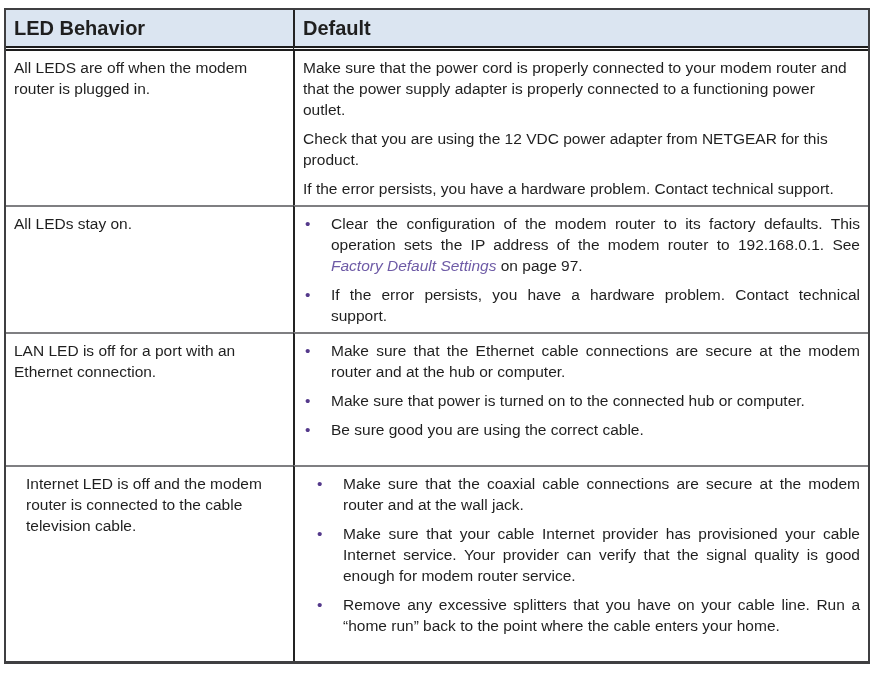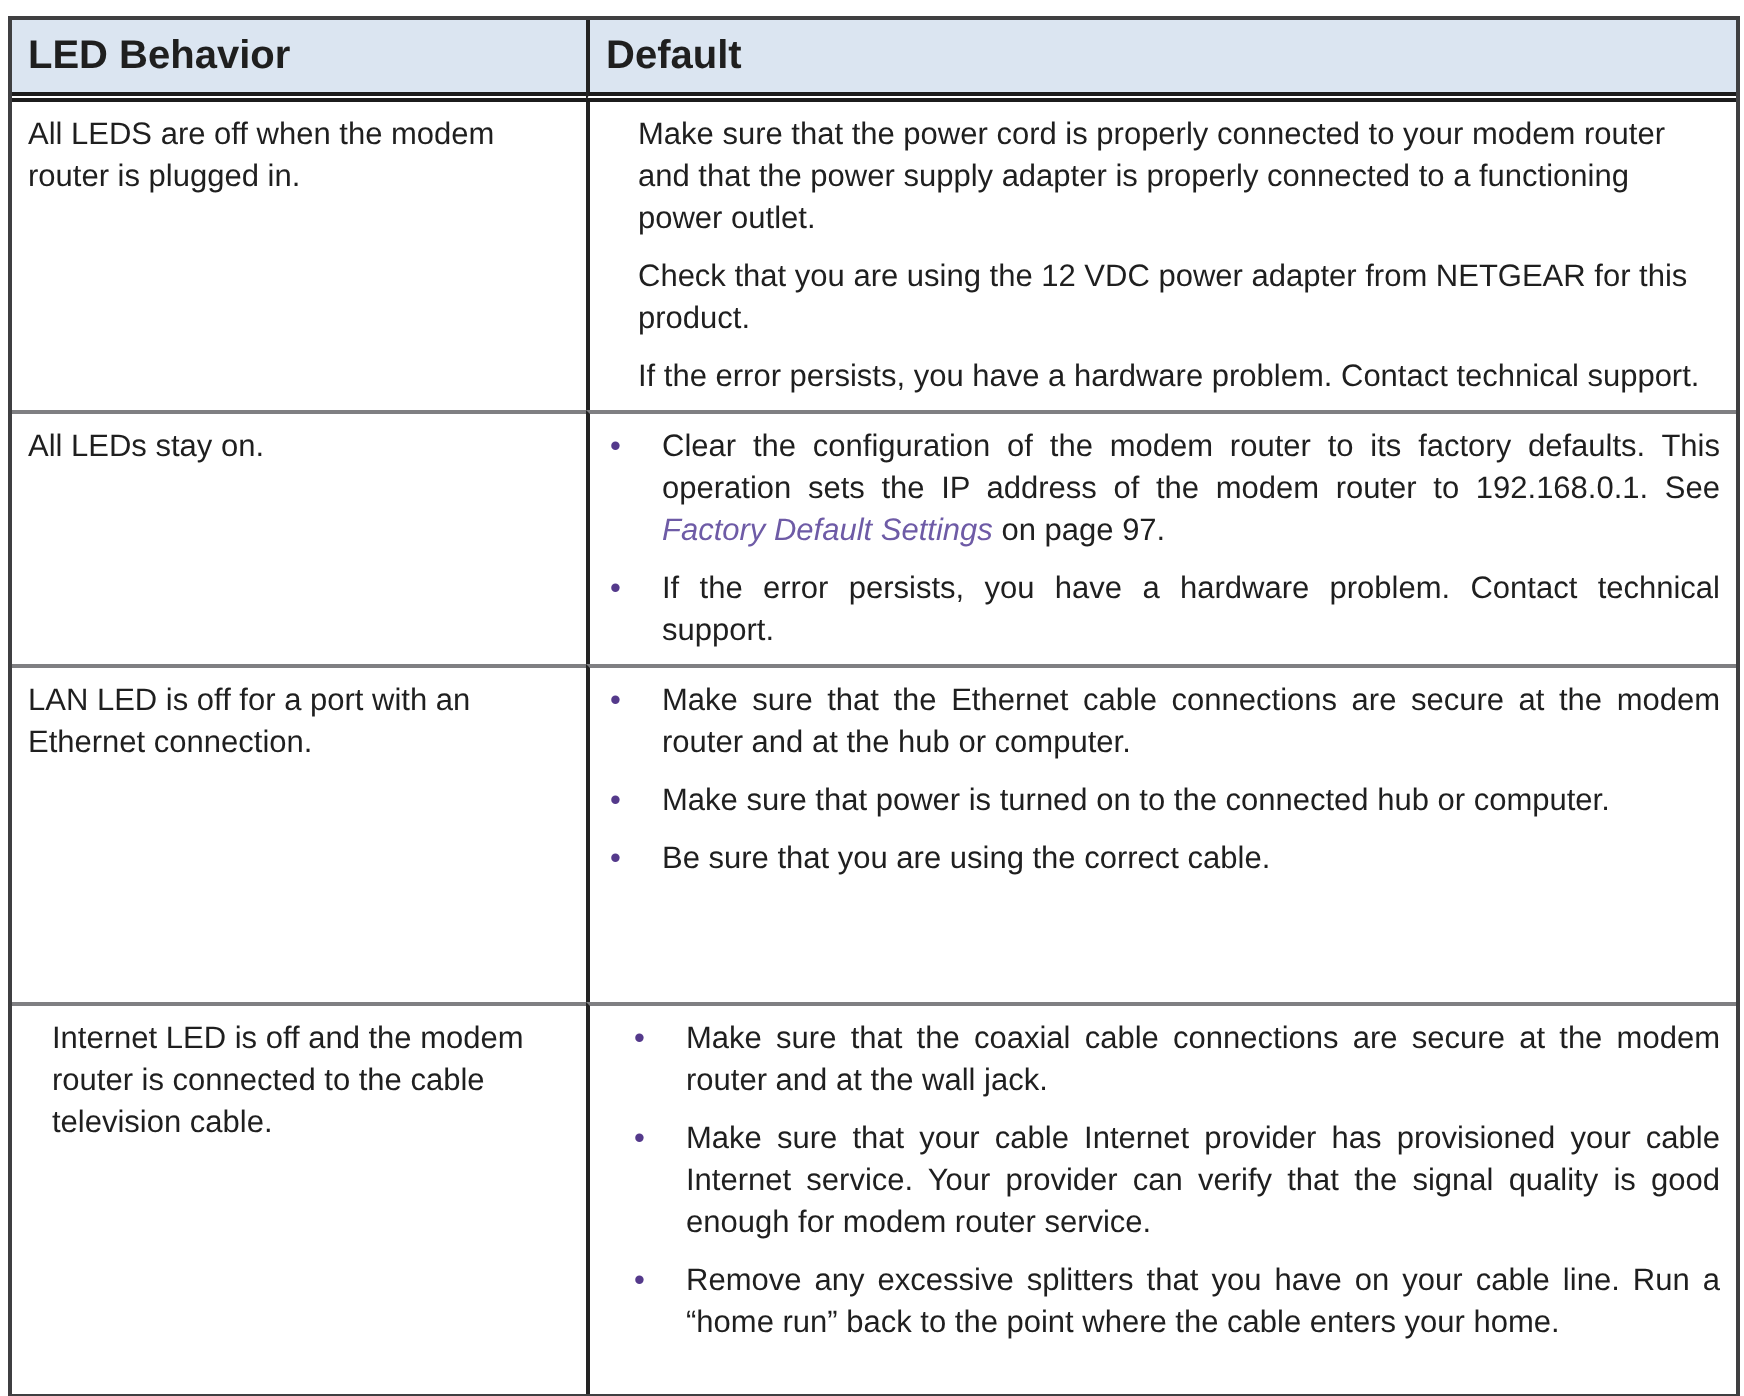--- a/index.html
+++ b/index.html
@@ -36,23 +36,23 @@
   .col-behavior{width:287px;}
   .col-action{width:575px;}
   th + th, td + td{border-left:2px solid var(--divider);}
   td{
     font-size:15.5px;line-height:21px;
     padding:6px 8px;
   }
   tbody tr + tr td{border-top:2px solid var(--rowsep);}
   tbody tr.row-0 td{height:134px;}
   tbody tr.row-1 td{height:95px;}
-  tbody tr.row-2 td{height:169px;}
+  tbody tr.row-2 td{height:133px;}
   tbody tr.row-3 td{height:196px;padding-left:20px;}
-  td p{margin:0 0 8px 16px;}
+  td p{margin:0 0 8px 0;}
   td p:last-child{margin-bottom:0;}
   ul.blist{list-style:none;margin:0;padding:0;}
   ul.blist li{display:flex;margin:0 0 8px 0;}
   ul.blist li:last-child{margin-bottom:0;}
   .bdot{flex:0 0 26px;color:var(--bullet);padding-left:2px;}
   .btxt{flex:1;text-align:justify;}
   a.xref{color:var(--link);font-style:italic;text-decoration:none;cursor:pointer;}
 </style>
 </head>
 <body>
@@ -96,21 +96,21 @@
               <li>
                 <span class="bdot">•</span>
                 <span class="btxt"><span>Make sure that the Ethernet cable connections are secure at the modem router and at the hub or computer.</span></span>
               </li>
               <li>
                 <span class="bdot">•</span>
                 <span class="btxt"><span>Make sure that power is turned on to the connected hub or computer.</span></span>
               </li>
               <li>
                 <span class="bdot">•</span>
-                <span class="btxt"><span>Be sure that you are using the correct cable.</span></span>
+                <span class="btxt"><span>Be sure good you are using the correct cable.</span></span>
               </li>
             </ul>
           </td>
         </tr>
         <tr class="row-3">
           <td>Internet LED is off and the modem router is connected to the cable television cable.</td>
           <td>
             <ul class="blist">
               <li>
                 <span class="bdot">•</span>

